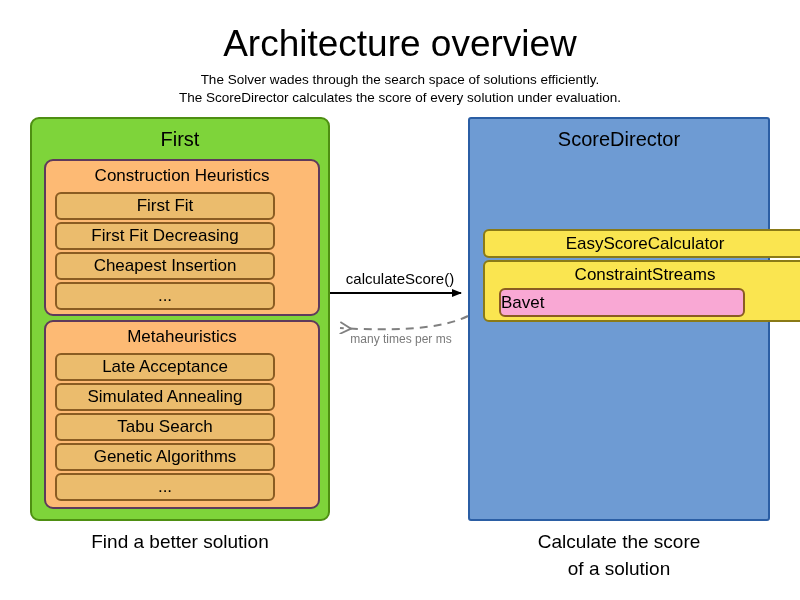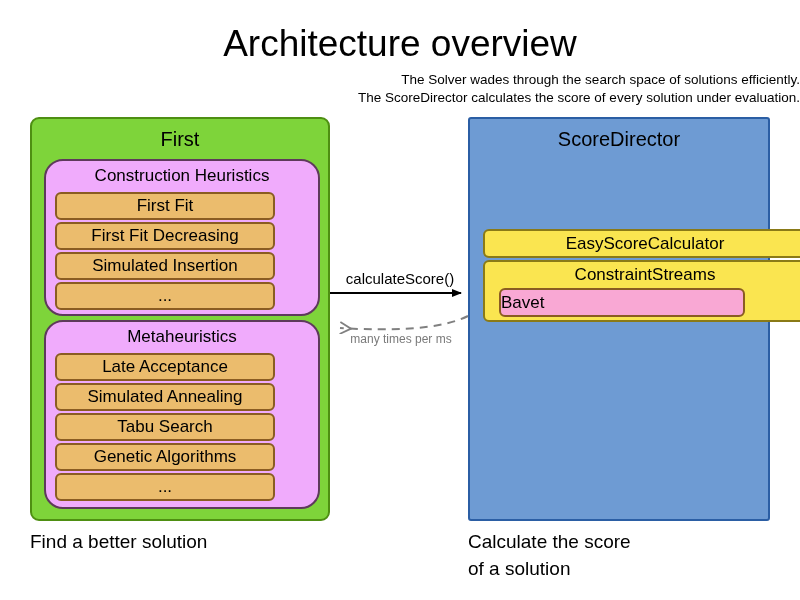--- a/index.html
+++ b/index.html
@@ -28,21 +28,20 @@
     font-size: 37px;
     line-height: 44px;
     font-weight: normal;
     letter-spacing: 0px;
     color: #000000;
   }
   .subtitle {
     font-size: 13.5px;
     line-height: 18px;
     color: #000000;
-    text-align: right;
   }
   #subtitle-1 { margin-top: 5px; }
 
   
   .panel {
     position: absolute;
     box-sizing: border-box;
   }
   #solver-panel {
     left: 30px;
@@ -70,23 +69,23 @@
     text-align: center;
     font-size: 20px;
     line-height: 26px;
     color: #000000;
   }
 
   
   .group-box {
     position: absolute;
     box-sizing: border-box;
-    background: #f0abfc;
+    background: #fdba74;
     border: 2px solid #5e3a5b;
-    border-radius: 19px;
+    border-radius: 9px;
   }
   #group-construction {
     left: 12px;
     top: 40px;
     width: 276px;
     height: 157px;
   }
   #group-metaheuristics {
     left: 12px;
     top: 201px;
@@ -198,21 +197,21 @@
     line-height: 16px;
     color: #7a7a7a;
   }
 
   
   .caption {
     position: absolute;
     font-size: 19px;
     line-height: 27px;
     color: #000000;
-    text-align: left;
+    text-align: center;
   }
   #caption-left {
     left: 30px;
     top: 528px;
     width: 300px;
   }
   #caption-right {
     left: 468px;
     top: 528px;
     width: 302px;
@@ -227,21 +226,21 @@
   <div class="subtitle" id="subtitle-2">The ScoreDirector calculates the score of every solution under evaluation.</div>
 </div>
 
 <div class="panel" id="solver-panel">
   <div class="panel-title">First</div>
 
   <div class="group-box" id="group-construction">
     <div class="group-title">Construction Heuristics</div>
     <div class="leaf-box" style="top:31px">First Fit</div>
     <div class="leaf-box" style="top:61px">First Fit Decreasing</div>
-    <div class="leaf-box" style="top:91px">Simulated Insertion</div>
+    <div class="leaf-box" style="top:91px">Cheapest Insertion</div>
     <div class="leaf-box" style="top:121px">...</div>
   </div>
 
   <div class="group-box" id="group-metaheuristics">
     <div class="group-title">Metaheuristics</div>
     <div class="leaf-box" style="top:31px">Late Acceptance</div>
     <div class="leaf-box" style="top:61px">Simulated Annealing</div>
     <div class="leaf-box" style="top:91px">Tabu Search</div>
     <div class="leaf-box" style="top:121px">Genetic Algorithms</div>
     <div class="leaf-box" style="top:151px">...</div>

